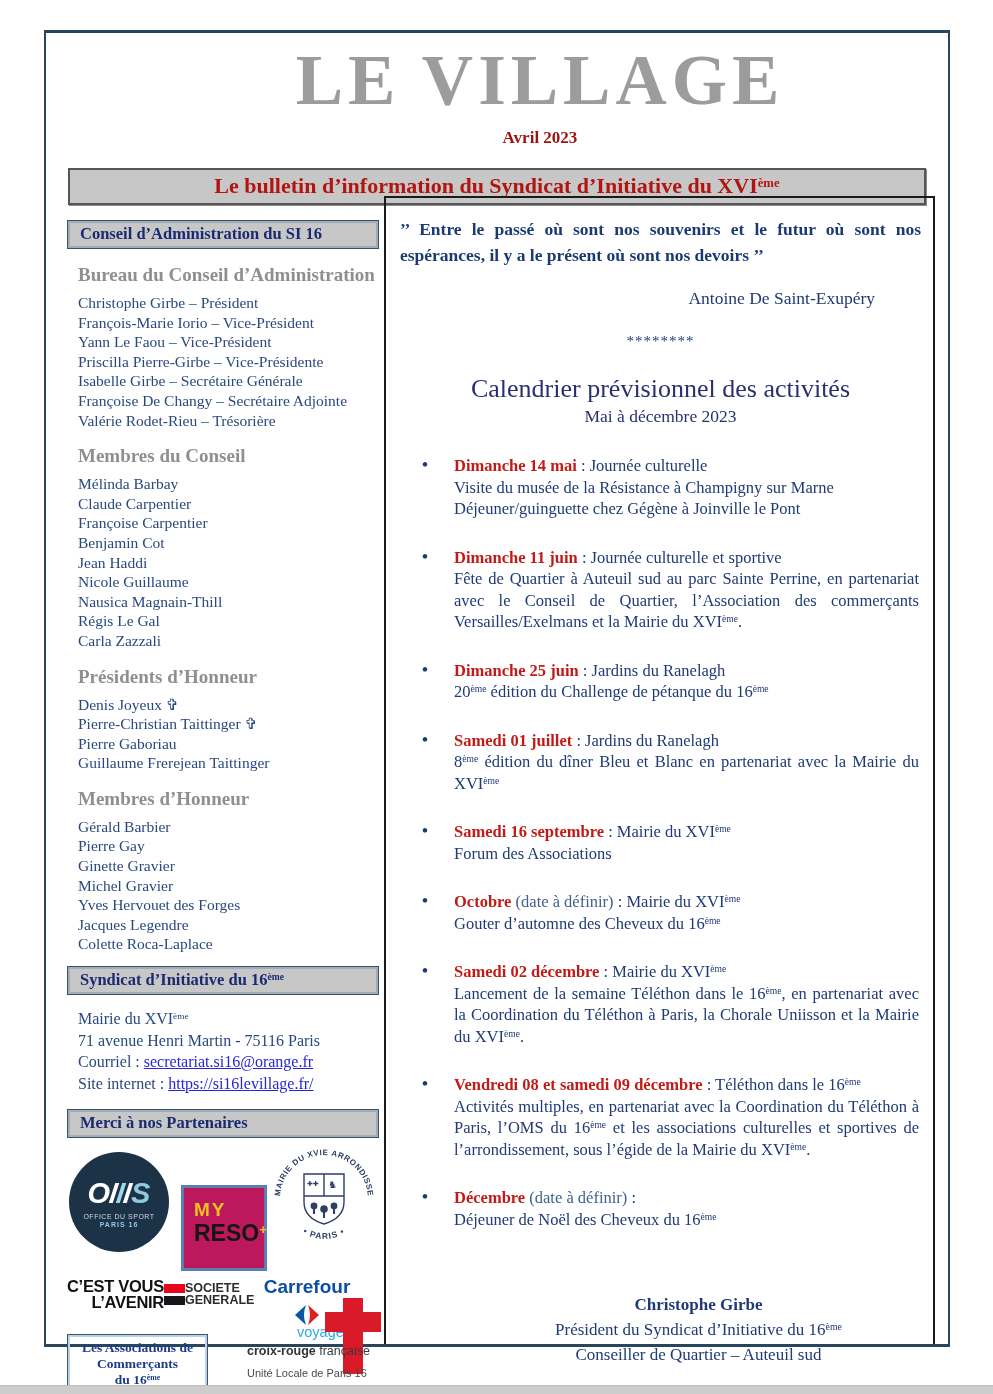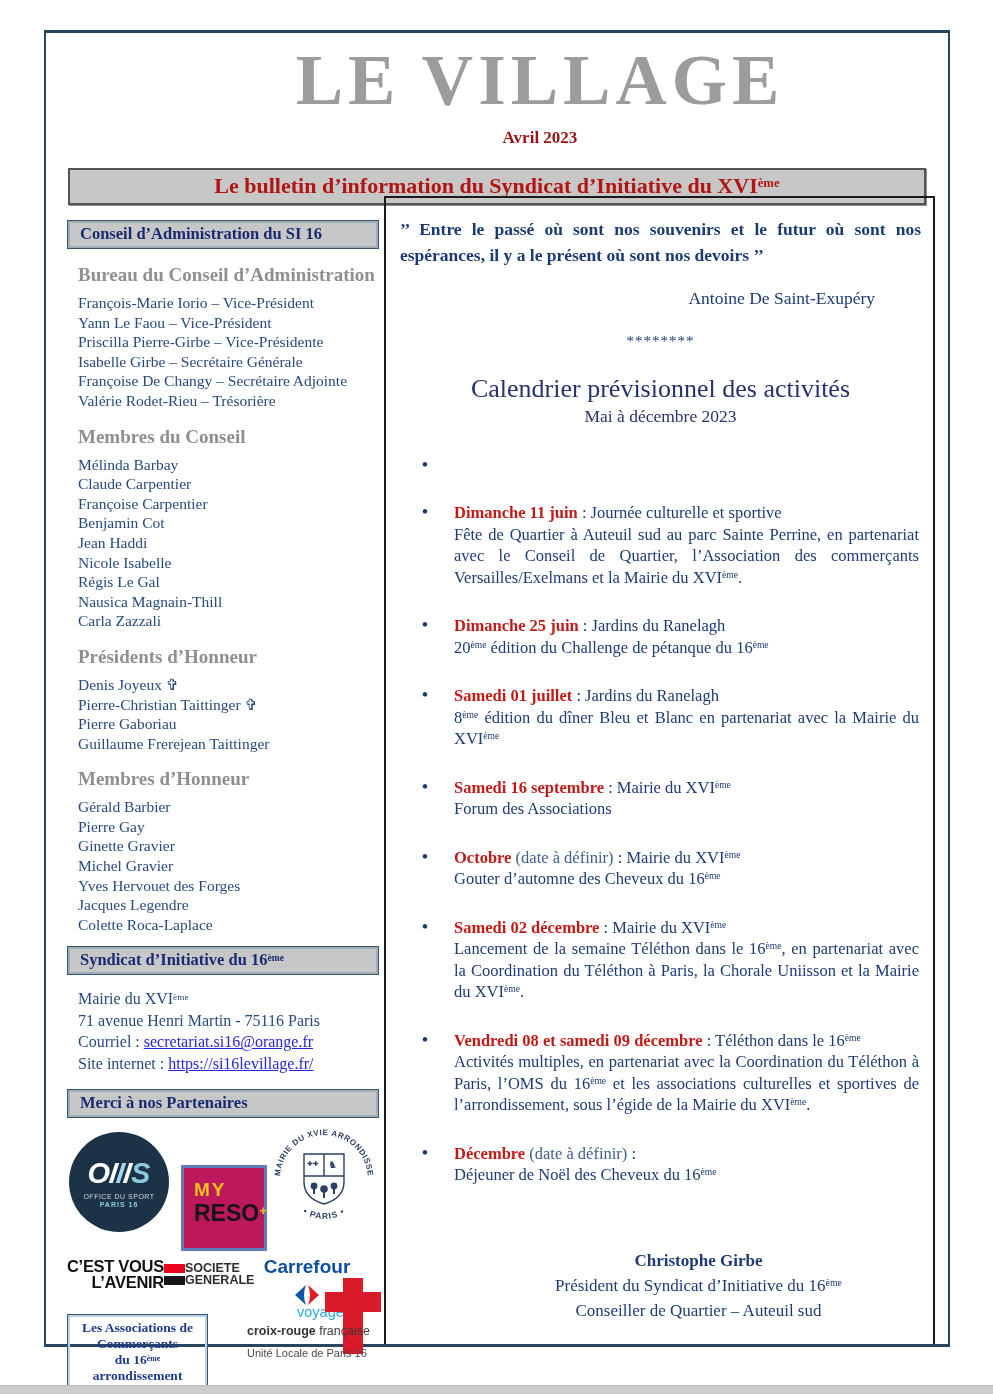--- a/index.html
+++ b/index.html
@@ -113,39 +113,40 @@
     <span class="banner-text">Le bulletin d’information du Syndicat d’Initiative du XVI<sup>ème</sup></span>
   </div>
 
   <div class="sidebar">
 
     <div class="side-box">Conseil d’Administration du SI 16</div>
 
     <div class="gray-head">Bureau du Conseil d’Administration</div>
     <div class="name-list">
 
+    <div class="name-row">Christophe Girbe – Président</div>
         <div class="name-row">François-Marie Iorio – Vice-Président</div>
         <div class="name-row">Yann Le Faou – Vice-Président</div>
         <div class="name-row">Priscilla Pierre-Girbe – Vice-Présidente</div>
         <div class="name-row">Isabelle Girbe – Secrétaire Générale</div>
         <div class="name-row">Françoise De Changy – Secrétaire Adjointe</div>
         <div class="name-row">Valérie Rodet-Rieu – Trésorière</div>
       </div>
 
     <div class="gray-head">Membres du Conseil</div>
     <div class="name-list">
 
     <div class="name-row">Mélinda Barbay</div>
         <div class="name-row">Claude Carpentier</div>
         <div class="name-row">Françoise Carpentier</div>
         <div class="name-row">Benjamin Cot</div>
         <div class="name-row">Jean Haddi</div>
-        <div class="name-row">Nicole Isabelle</div>
+        <div class="name-row">Nicole Guillaume</div>
+        <div class="name-row">Nausica Magnain-Thill</div>
         <div class="name-row">Régis  Le Gal</div>
-        <div class="name-row">Nausica Magnain-Thill</div>
         <div class="name-row">Carla Zazzali</div>
       </div>
 
     <div class="gray-head">Présidents d’Honneur</div>
     <div class="name-list">
 
     <div class="name-row">Denis Joyeux ✞</div>
         <div class="name-row">Pierre-Christian Taittinger ✞</div>
         <div class="name-row">Pierre Gaboriau</div>
         <div class="name-row">Guillaume Frerejean Taittinger</div>
@@ -269,20 +270,24 @@
     <div class="quote-author">Antoine De Saint-Exupéry</div>
     <div class="stars">********</div>
 
     <div class="cal-title">Calendrier prévisionnel des activités</div>
     <div class="cal-subtitle">Mai à décembre 2023</div>
 
     <div class="events">
 
     <div class="event">
           <span class="bullet">•</span>
+          <div class="event-text">
+            <div class="event-head"><span class="event-date">Dimanche 14 mai</span><span class="event-note"></span><span class="event-after"> : Journée culturelle</span></div>
+            <div class="event-body">Visite du musée de la Résistance à Champigny sur Marne<br>Déjeuner/guinguette chez Gégène à Joinville le Pont</div>
+          </div>
         </div>
         <div class="event">
           <span class="bullet">•</span>
           <div class="event-text">
             <div class="event-head"><span class="event-date">Dimanche 11 juin</span><span class="event-note"></span><span class="event-after"> : Journée culturelle et sportive</span></div>
             <div class="event-body">Fête de Quartier à Auteuil sud au parc Sainte Perrine, en partenariat avec le Conseil de Quartier, l’Association des commerçants Versailles/Exelmans et la Mairie du XVI<sup>ème</sup>.</div>
           </div>
         </div>
         <div class="event">
           <span class="bullet">•</span>

